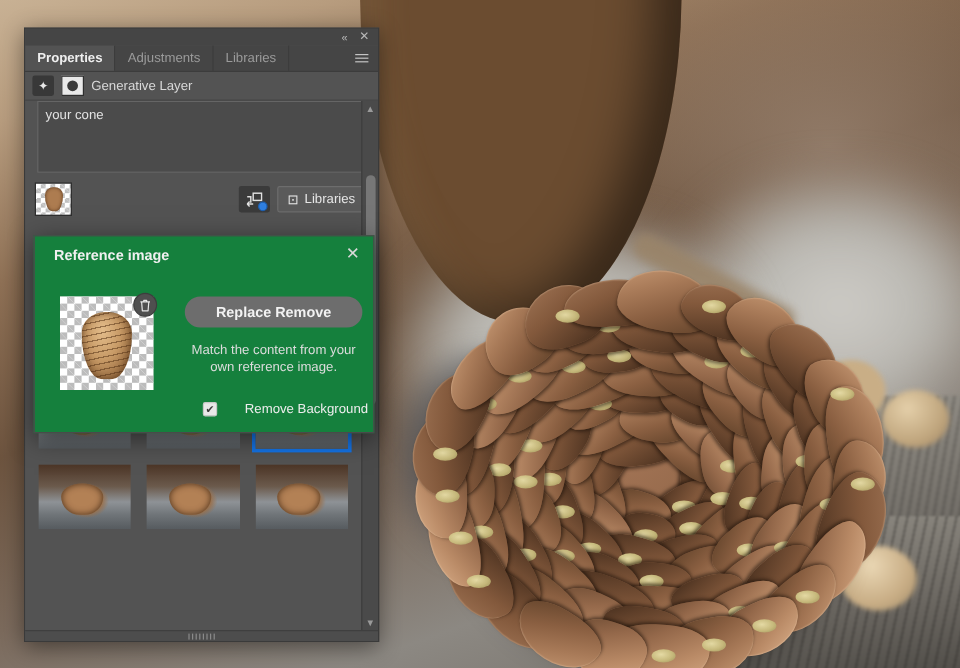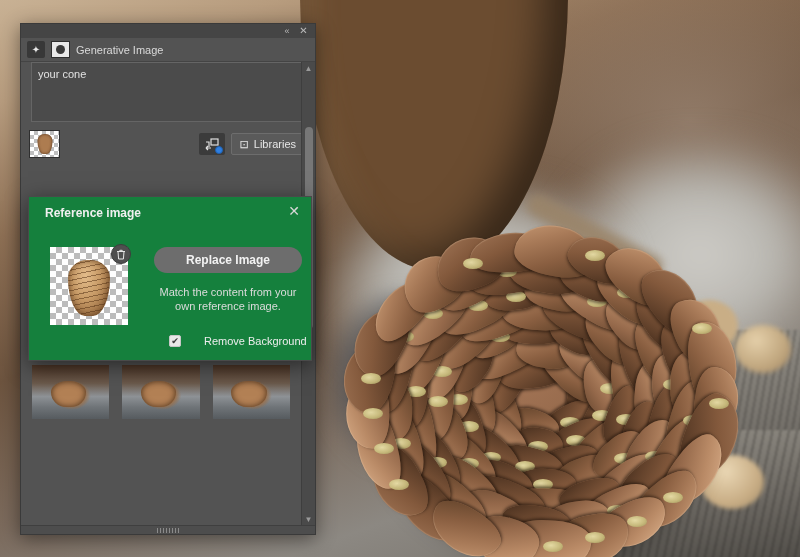--- a/index.html
+++ b/index.html
@@ -527,27 +527,38 @@
     </div>
   </div>
 
   <div class="panel">
 
     <div class="panel-titlebar">
       <div class="tb-btn tb-collapse">«</div>
       <div class="tb-btn tb-close">✕</div>
     </div>
 
+    <div class="tabs">
+      <div class="tab active">Properties</div>
+      <div class="tab">Adjustments</div>
+      <div class="tab">Libraries</div>
+      <div class="tab tabs-spacer"></div>
+      <div class="hamburger">
+        <i></i>
+          <i></i>
+          <i></i>
+      </div>
+    </div>
 
     <div class="layer-row">
       <div class="layer-icon">✦</div>
       <div class="mask-thumb">
           <span></span>
         </div>
-      <div class="layer-name">Generative Image</div>
+      <div class="layer-name">Generative Layer</div>
     </div>
 
     <div class="panel-body">
 
 
       <div class="prompt-box" title="Describe what you want to generate">your cone</div>
 
       <div class="prompt-row">
         <div class="ref-thumb">
           <div class="mini-cone"></div>
@@ -628,21 +639,21 @@
 
     <div class="rd-thumb">
       <div class="cone2"></div>
       <div class="rd-trash">
         <svg width="10" height="11" viewBox="0 0 10 11">
           <path d="M1 2.5 H9 M3.8 2.5 V1.3 H6.2 V2.5 M2 2.5 L2.6 10 H7.4 L8 2.5" stroke="#e6e6e6" stroke-width="1" fill="none" stroke-linejoin="round"></path>
         </svg>
       </div>
     </div>
 
-    <div class="rd-replace">Replace Image</div>
+    <div class="rd-replace">Replace Remove</div>
 
     <div class="rd-desc">Match the content from your own reference image.</div>
 
     <div class="rd-check-row">
       <div class="rd-check">✔</div>
       <div class="rd-check-label">Remove Background</div>
     </div>
   </div>
 
 </div>

